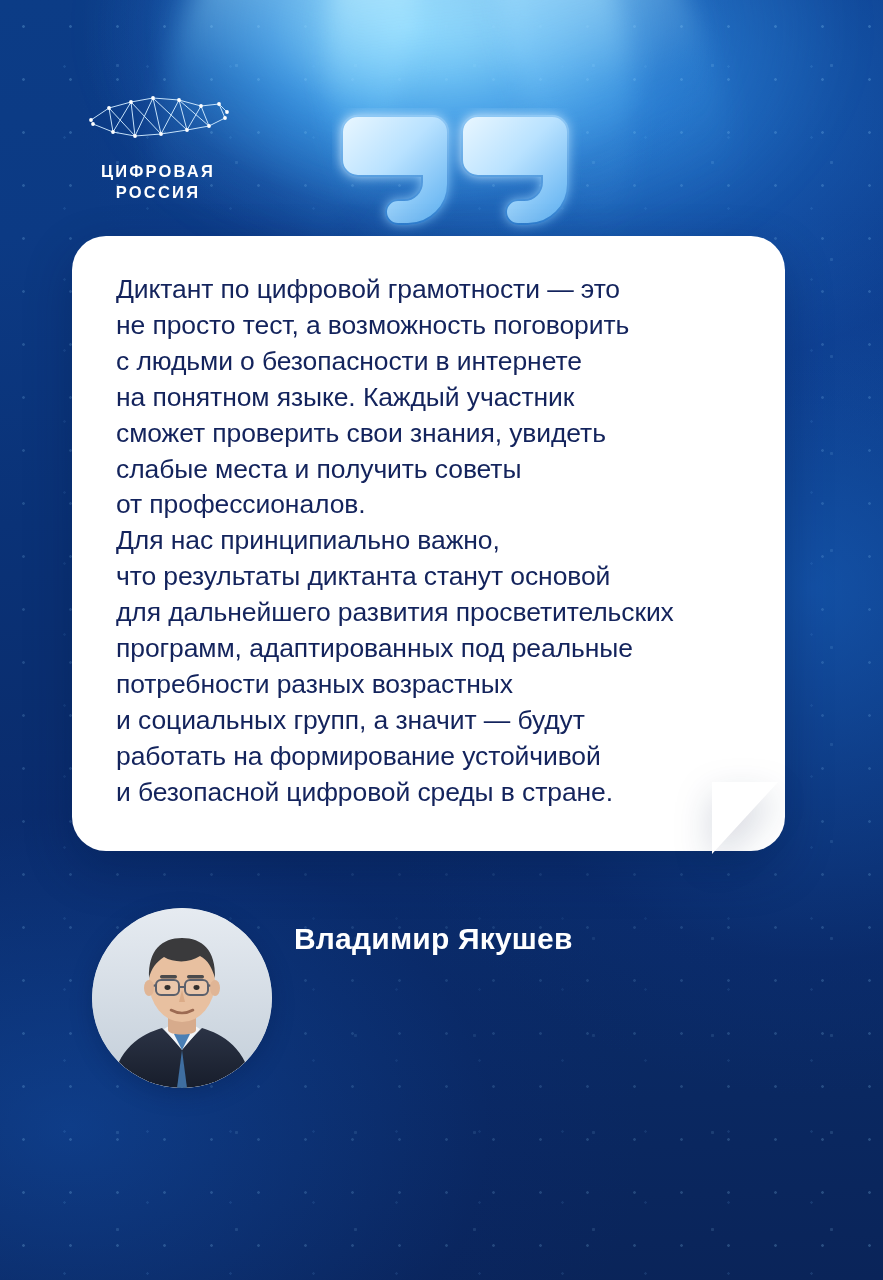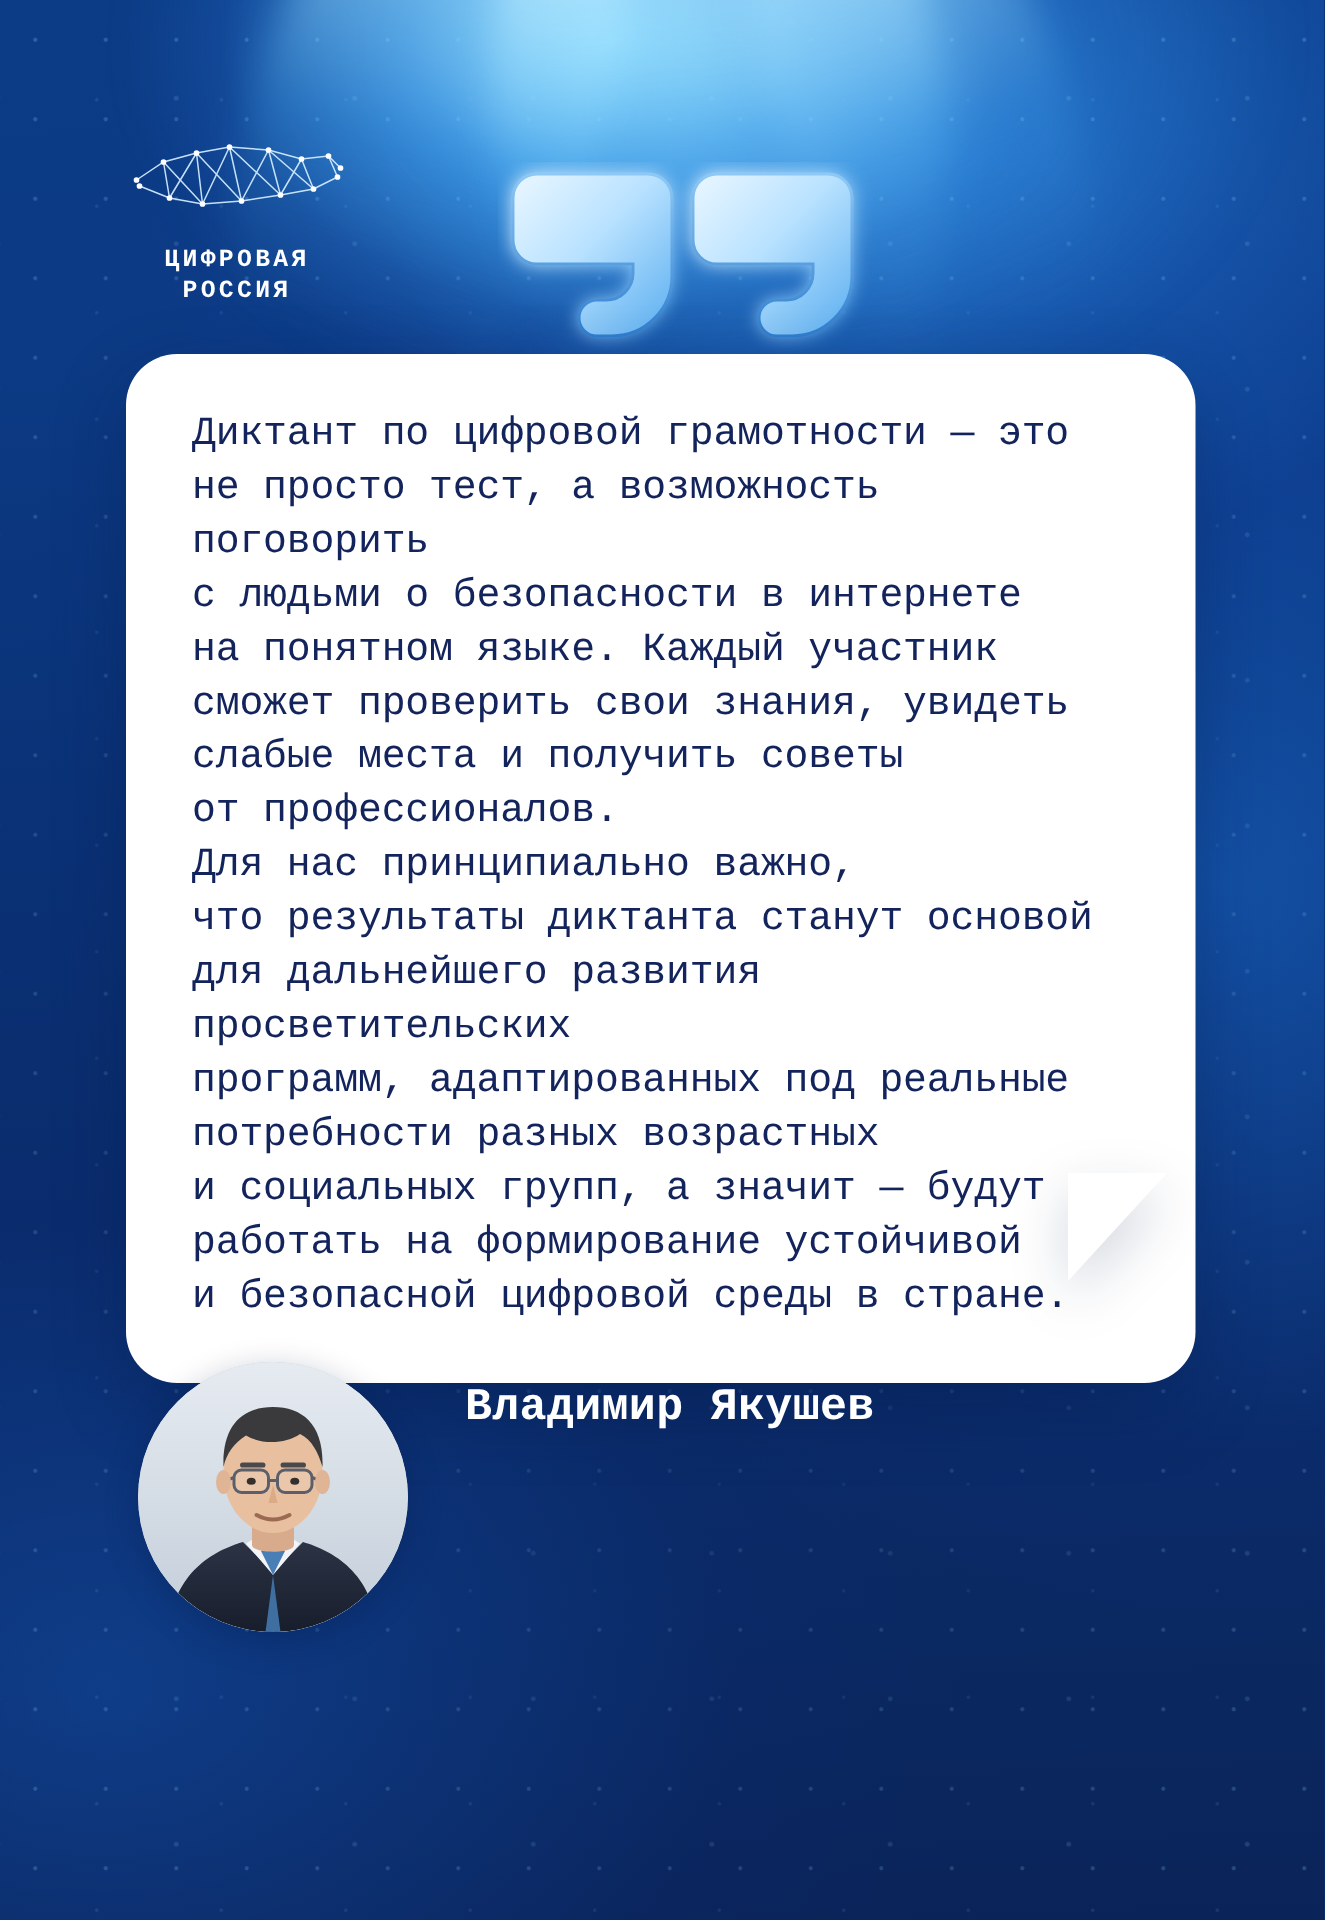--- a/index.html
+++ b/index.html
@@ -18,21 +18,20 @@
     position: relative;
     width: 883px;
     height: 1280px;
     overflow: hidden;
     background:
       radial-gradient(ellipse 420px 300px at 46% 2%, rgba(120,210,255,0.95) 0%, rgba(60,165,250,0.55) 32%, rgba(20,90,190,0.12) 62%, rgba(10,50,140,0) 78%),
       radial-gradient(ellipse 700px 500px at 72% 8%, rgba(40,140,240,0.55) 0%, rgba(18,70,170,0.18) 55%, rgba(10,45,130,0) 80%),
       radial-gradient(ellipse 600px 620px at 92% 46%, rgba(30,120,225,0.45) 0%, rgba(12,55,150,0.10) 60%, rgba(8,40,120,0) 82%),
       radial-gradient(ellipse 700px 520px at 8% 88%, rgba(22,95,200,0.38) 0%, rgba(9,45,130,0.10) 60%, rgba(7,35,110,0) 82%),
       linear-gradient(178deg, #0c3c86 0%, #0c3a84 18%, #0a3277 40%, #0a2c6c 62%, #0a2963 82%, #0a2459 100%);
-    font-family: Liberation Mono, monospace;
   }
 
   
   .dots {
     position: absolute;
     inset: 0;
     pointer-events: none;
     opacity: .55;
     background-image:
       radial-gradient(circle, rgba(150,215,255,0.55) 1.1px, rgba(0,0,0,0) 1.6px),
@@ -113,21 +112,21 @@
     letter-spacing: 2.2px;
     line-height: 1.28;
     color: #ffffff;
     text-transform: uppercase;
   }
 
   
   .bubble {
     position: absolute;
     top: 236px;
-    left: 84px;
+    left: 72px;
     width: 713px;
     background: #ffffff;
     border-radius: 34px;
     padding: 36px 44px 40px 44px;
     box-sizing: border-box;
     box-shadow: 0 18px 48px rgba(3, 22, 65, 0.30);
   }
   .bubble-tail {
     position: absolute;
     top: 782px;
@@ -150,21 +149,21 @@
   .quote-p + .quote-p { }
 
   
   .author {
     position: absolute;
     left: 92px;
     top: 908px;
     width: 720px;
     display: flex;
     align-items: flex-start;
-    gap: 38px;
+    gap: 22px;
   }
   .avatar {
     width: 180px;
     height: 180px;
     border-radius: 50%;
     flex: 0 0 auto;
     overflow: hidden;
     position: relative;
     background: #cfd8e3;
     box-shadow: 0 6px 22px rgba(3,22,65,0.28);

